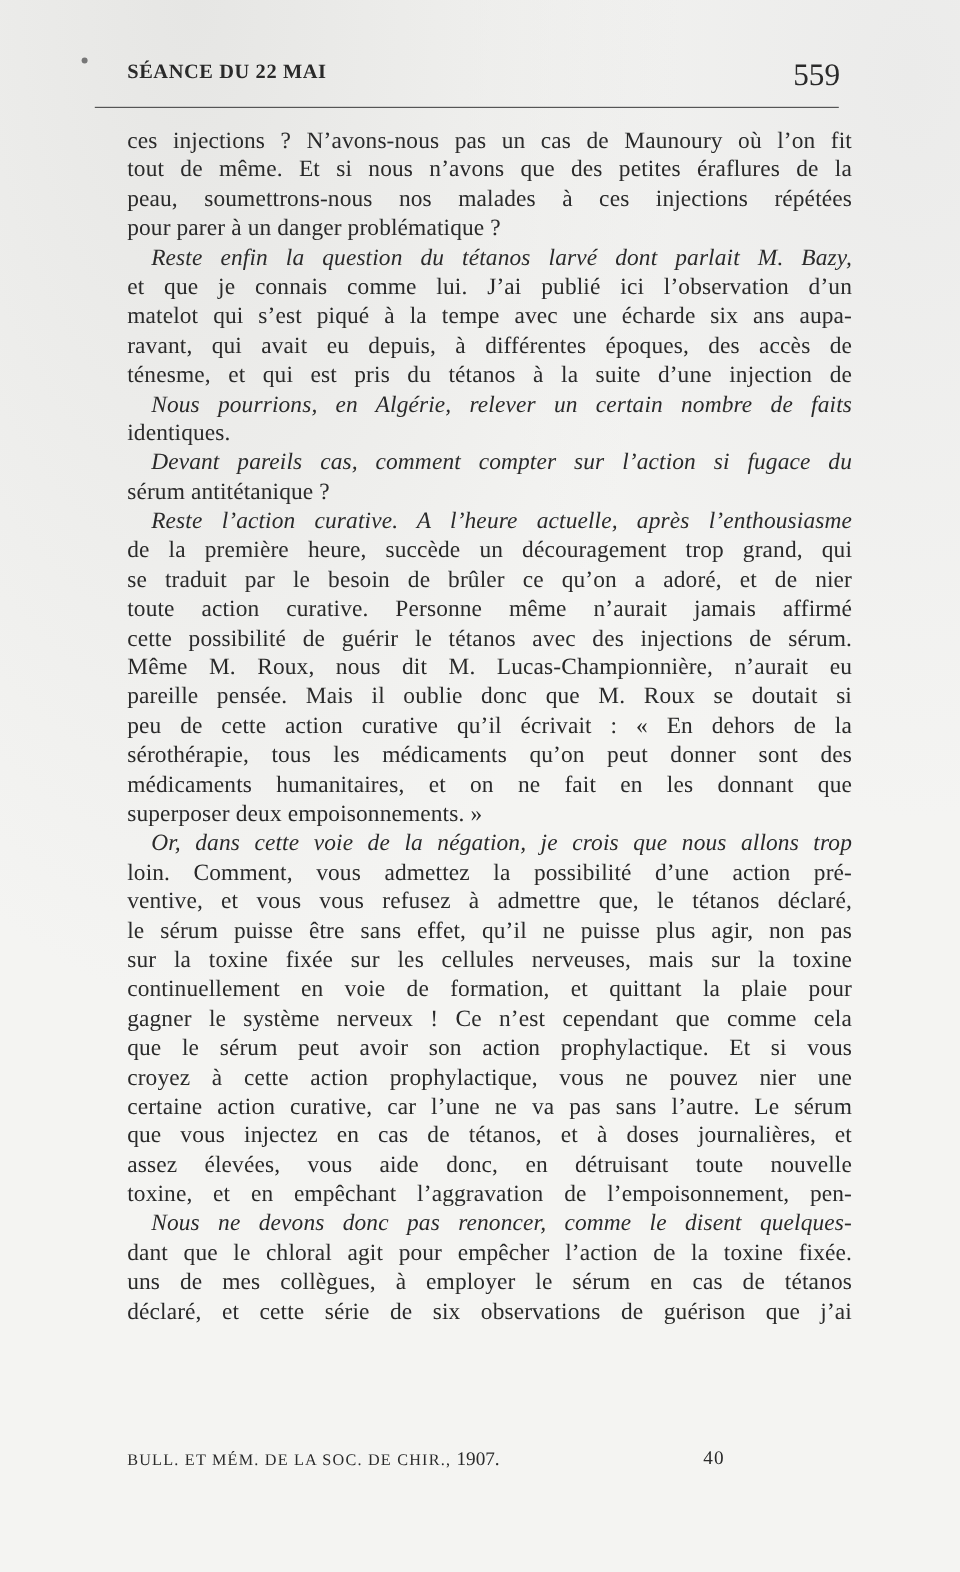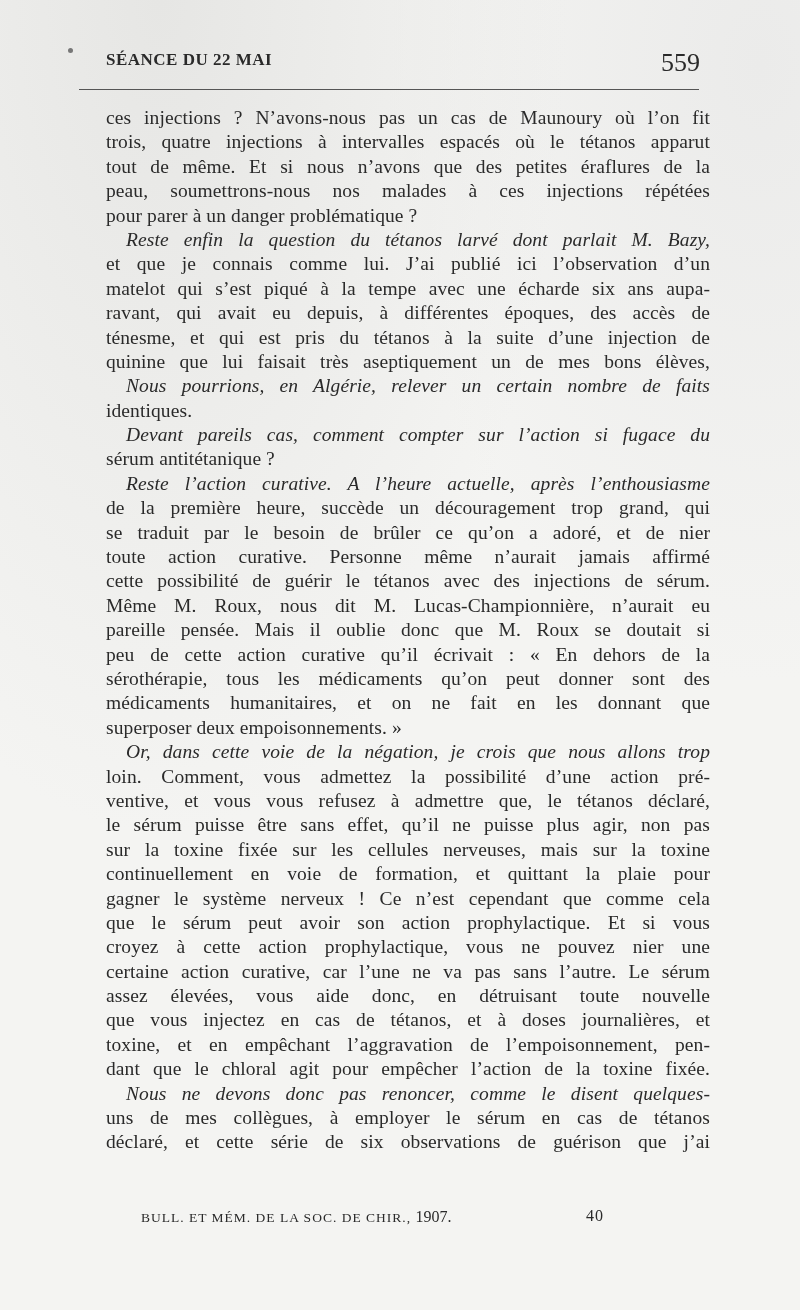--- a/index.html
+++ b/index.html
@@ -97,21 +97,20 @@
       width: 604px;
       height: 24px;
       font-size: 13.5px;
       letter-spacing: 1px;
     }
     .footer-left {
       position: absolute;
       left: 0;
       top: 0;
       font-variant: small-caps;
-      margin-left: 35px;
     }
     .footer-left .yr {
       font-size: 16px;
       letter-spacing: 0;
     }
     .footer-right {
       position: absolute;
       left: 480px;
       top: -1px;
       font-size: 16px;
@@ -127,30 +126,28 @@
     <div class="running-title">
       <span class="sc">SÉANCE DU 22 MAI</span>
     </div>
     <div class="page-number">559</div>
   </div>
 
   <div class="head-rule"></div>
 
   <div class="body-text" id="body-text">
       <span class="line">ces injections ? N’avons-nous pas un cas de Maunoury où l’on fit</span>
-      <span class="line">trois, quatre injections à intervalles espacés où le tétanos apparut</span>
       <span class="line">tout de même. Et si nous n’avons que des petites éraflures de la</span>
       <span class="line">peau, soumettrons-nous nos malades à ces injections répétées</span>
       <span class="line last">pour parer à un danger problématique ?</span>
       <span class="line indent">Reste enfin la question du tétanos larvé dont parlait M. Bazy,</span>
       <span class="line">et que je connais comme lui. J’ai publié ici l’observation d’un</span>
       <span class="line">matelot qui s’est piqué à la tempe avec une écharde six ans aupa-</span>
       <span class="line">ravant, qui avait eu depuis, à différentes époques, des accès de</span>
       <span class="line">ténesme, et qui est pris du tétanos à la suite d’une injection de</span>
-      <span class="line">quinine que lui faisait très aseptiquement un de mes bons élèves,</span>
       <span class="line indent">Nous pourrions, en Algérie, relever un certain nombre de faits</span>
       <span class="line last">identiques.</span>
       <span class="line indent">Devant pareils cas, comment compter sur l’action si fugace du</span>
       <span class="line last">sérum antitétanique ?</span>
       <span class="line indent">Reste l’action curative. A l’heure actuelle, après l’enthousiasme</span>
       <span class="line">de la première heure, succède un découragement trop grand, qui</span>
       <span class="line">se traduit par le besoin de brûler ce qu’on a adoré, et de nier</span>
       <span class="line">toute action curative. Personne même n’aurait jamais affirmé</span>
       <span class="line">cette possibilité de guérir le tétanos avec des injections de sérum.</span>
       <span class="line">Même M. Roux, nous dit M. Lucas-Championnière, n’aurait eu</span>
@@ -162,25 +159,25 @@
       <span class="line indent">Or, dans cette voie de la négation, je crois que nous allons trop</span>
       <span class="line">loin. Comment, vous admettez la possibilité d’une action pré-</span>
       <span class="line">ventive, et vous vous refusez à admettre que, le tétanos déclaré,</span>
       <span class="line">le sérum puisse être sans effet, qu’il ne puisse plus agir, non pas</span>
       <span class="line">sur la toxine fixée sur les cellules nerveuses, mais sur la toxine</span>
       <span class="line">continuellement en voie de formation, et quittant la plaie pour</span>
       <span class="line">gagner le système nerveux ! Ce n’est cependant que comme cela</span>
       <span class="line">que le sérum peut avoir son action prophylactique. Et si vous</span>
       <span class="line">croyez à cette action prophylactique, vous ne pouvez nier une</span>
       <span class="line">certaine action curative, car l’une ne va pas sans l’autre. Le sérum</span>
+      <span class="line">que vous injectez en cas de tétanos, et à doses journalières, et</span>
       <span class="line">assez élevées, vous aide donc, en détruisant toute nouvelle</span>
-      <span class="line">que vous injectez en cas de tétanos, et à doses journalières, et</span>
       <span class="line">toxine, et en empêchant l’aggravation de l’empoisonnement, pen-</span>
+      <span class="line indent">Nous ne devons donc pas renoncer, comme le disent quelques-</span>
       <span class="line">dant que le chloral agit pour empêcher l’action de la toxine fixée.</span>
-      <span class="line indent">Nous ne devons donc pas renoncer, comme le disent quelques-</span>
       <span class="line">uns de mes collègues, à employer le sérum en cas de tétanos</span>
       <span class="line">déclaré, et cette série de six observations de guérison que j’ai</span>
     </div>
 
   <div class="footer">
     <div class="footer-left">
       <span>BULL. ET MÉM. DE LA SOC. DE CHIR.,</span>
       <span class="yr">1907.</span>
     </div>
     <div class="footer-right">40</div>

